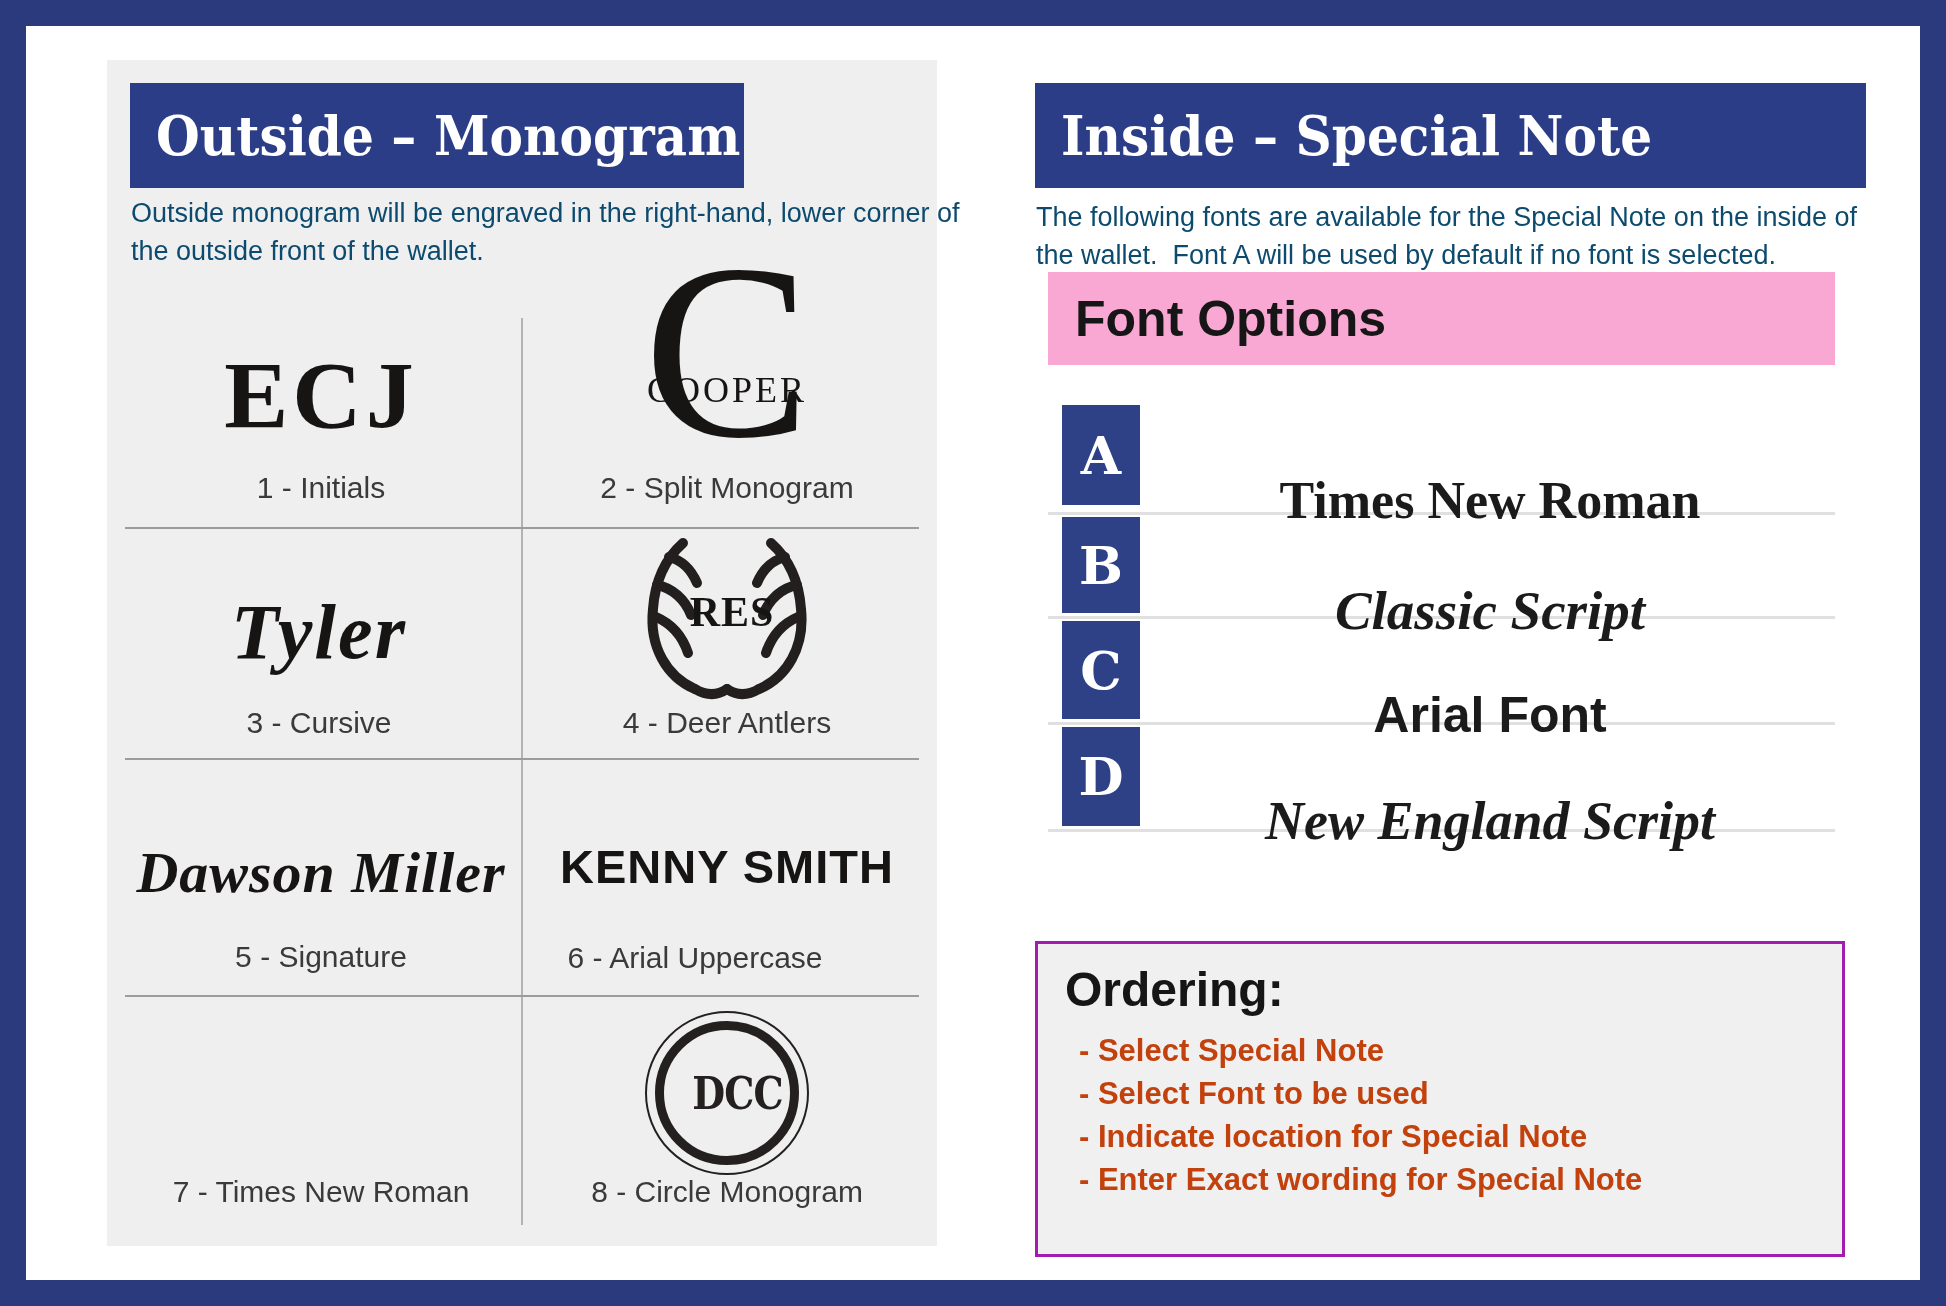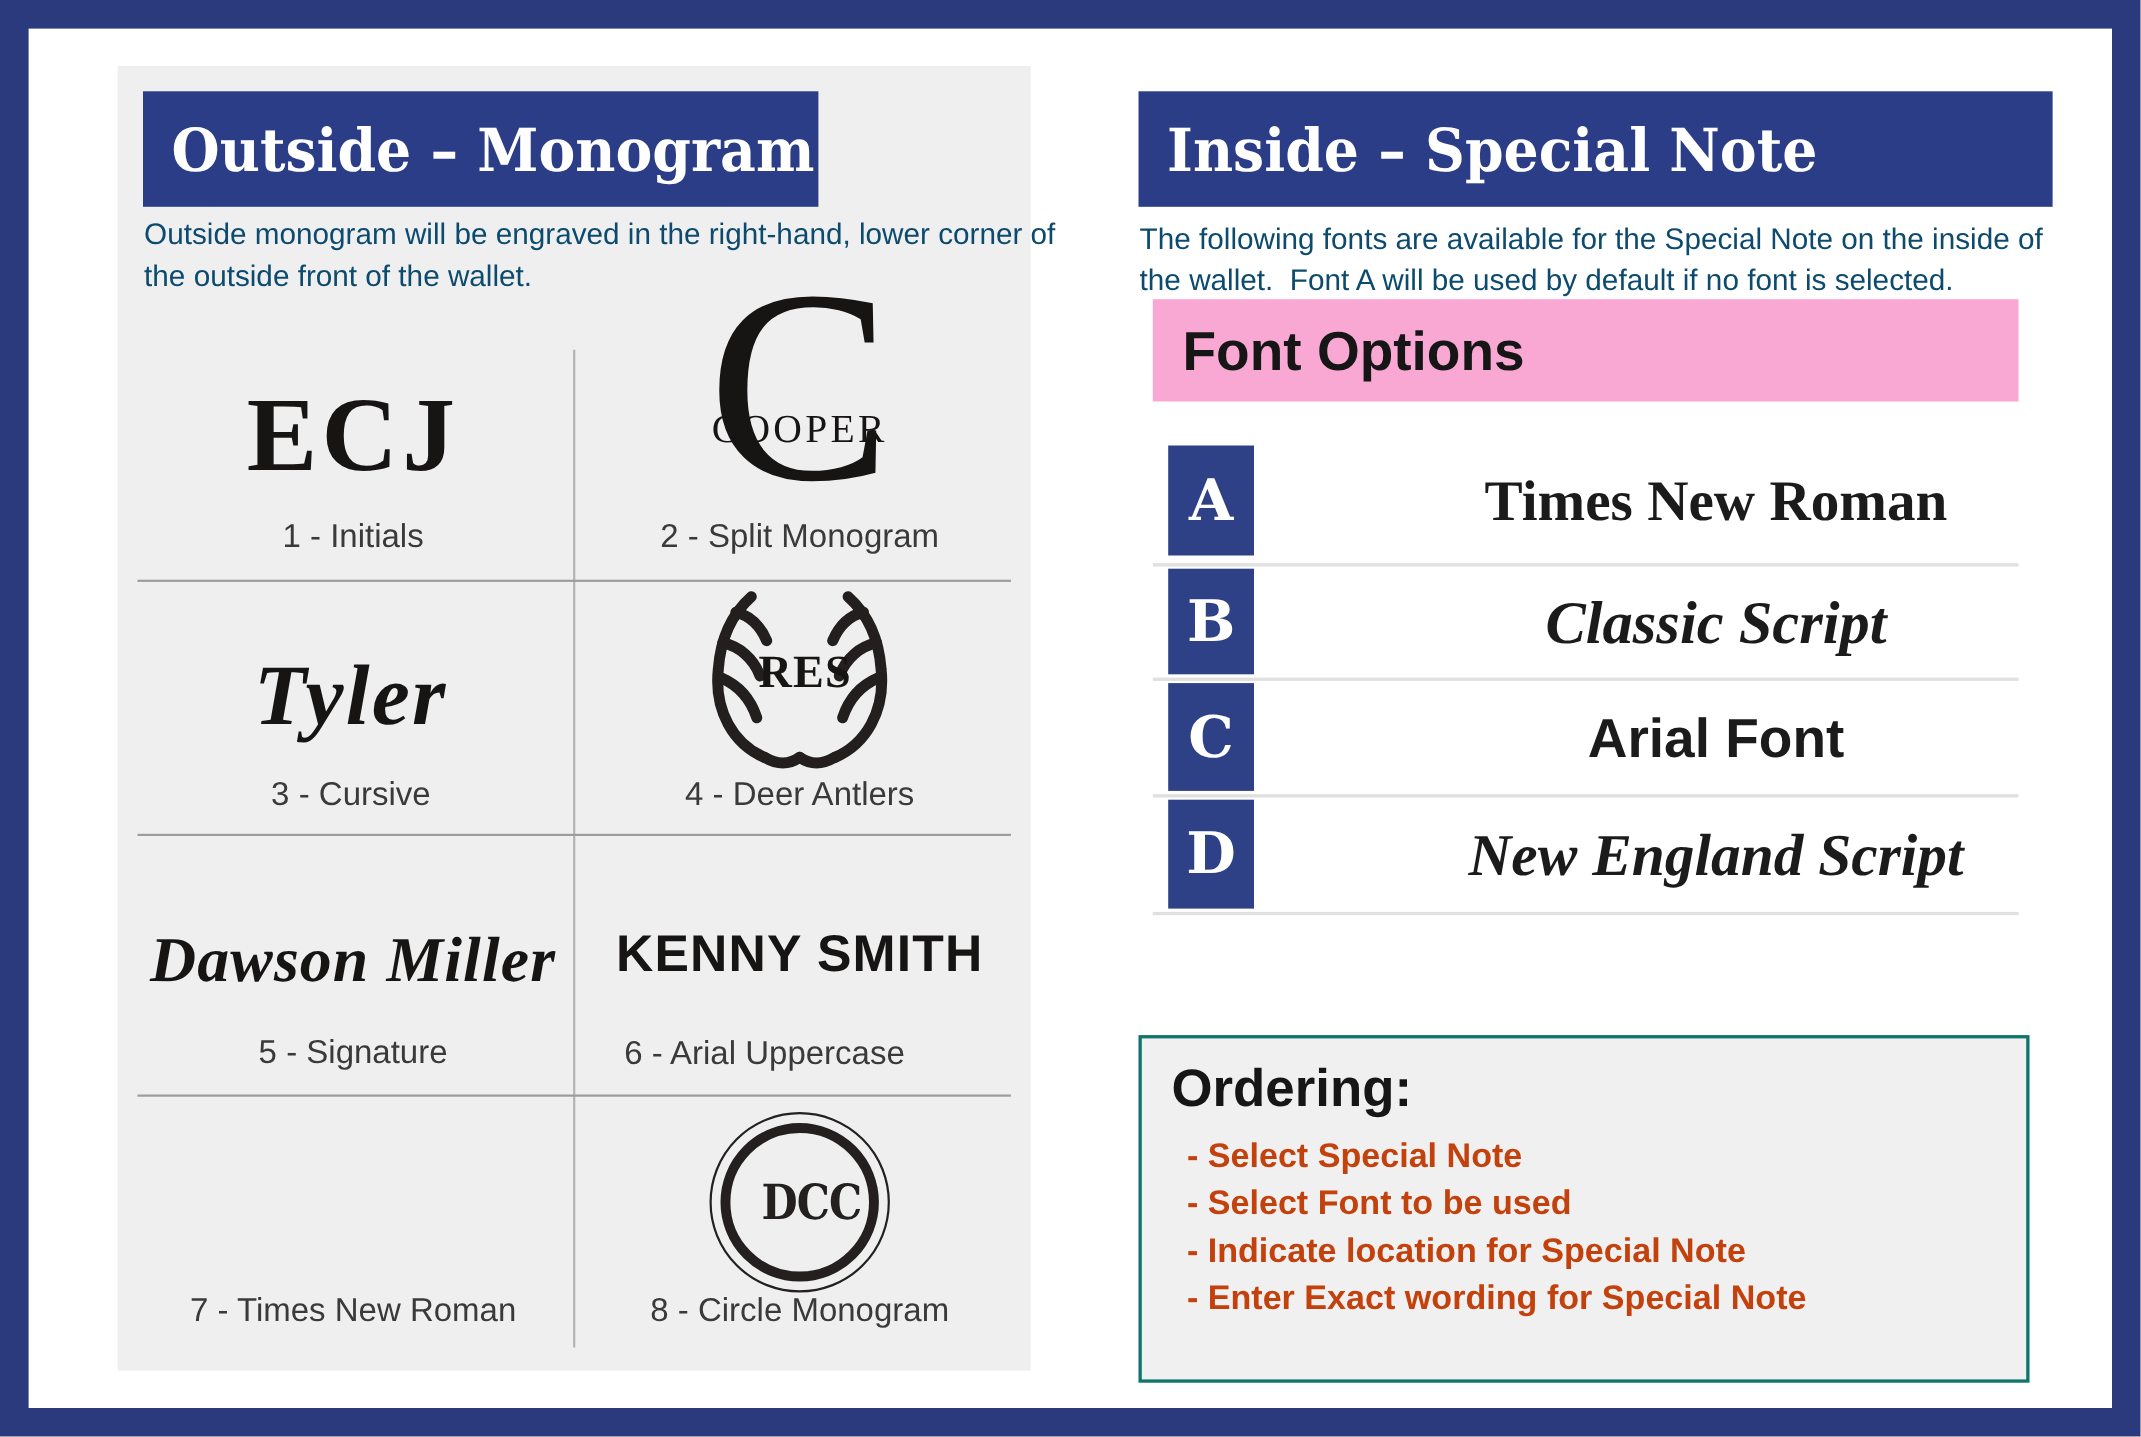--- a/index.html
+++ b/index.html
@@ -79,29 +79,29 @@
     position:absolute;left:1062px;width:78px;background:#2e4086;color:#fff;
     font-family:"DejaVu Serif", serif;font-weight:bold;font-size:52px;
     display:flex;align-items:center;justify-content:center;
   }
   .sq-a{top:405px;height:100px;} .sq-b{top:517px;height:96px;}
   .sq-c{top:621px;height:98px;} .sq-d{top:727px;height:99px;}
 
   .rsep{position:absolute;left:1048px;width:787px;height:3px;background:#e0e0e0;}
   .rsep.s1{top:512px;} .rsep.s2{top:616px;} .rsep.s3{top:722px;} .rsep.s4{top:829px;}
 
-  .font-sample{position:absolute;left:1560px;transform:translate(-50%,-50%);color:#1b1b1b;white-space:pre;}
+  .font-sample{position:absolute;left:1490px;transform:translate(-50%,-50%);color:#1b1b1b;white-space:pre;margin-top:44px;}
   .fs-a{top:456px;font-size:52px;}
   .fs-b{top:566px;font-size:55px;font-weight:bold;}
   .fs-c{top:671px;font-size:50px;}
   .fs-d{top:777px;font-size:54px;}
 
   .ordering-box{
     position:absolute;left:1035px;top:941px;width:810px;height:316px;
-    background:#f0f0f1;border:3px solid #0f766e;box-sizing:border-box;
+    background:#f0f0f1;border:3px solid #a21caf;box-sizing:border-box;
     padding:18px 0 0 27px;
   }
   .ordering-title{font-size:48px;font-weight:bold;color:#161616;}
   .ordering-steps{margin-top:12px;padding-left:14px;}
   .ordering-steps div{font-size:31px;color:#c2410c;line-height:43px;white-space:pre;font-weight:bold;}
 </style>
 </head>
 <body>
 
 <div id="canvas">

